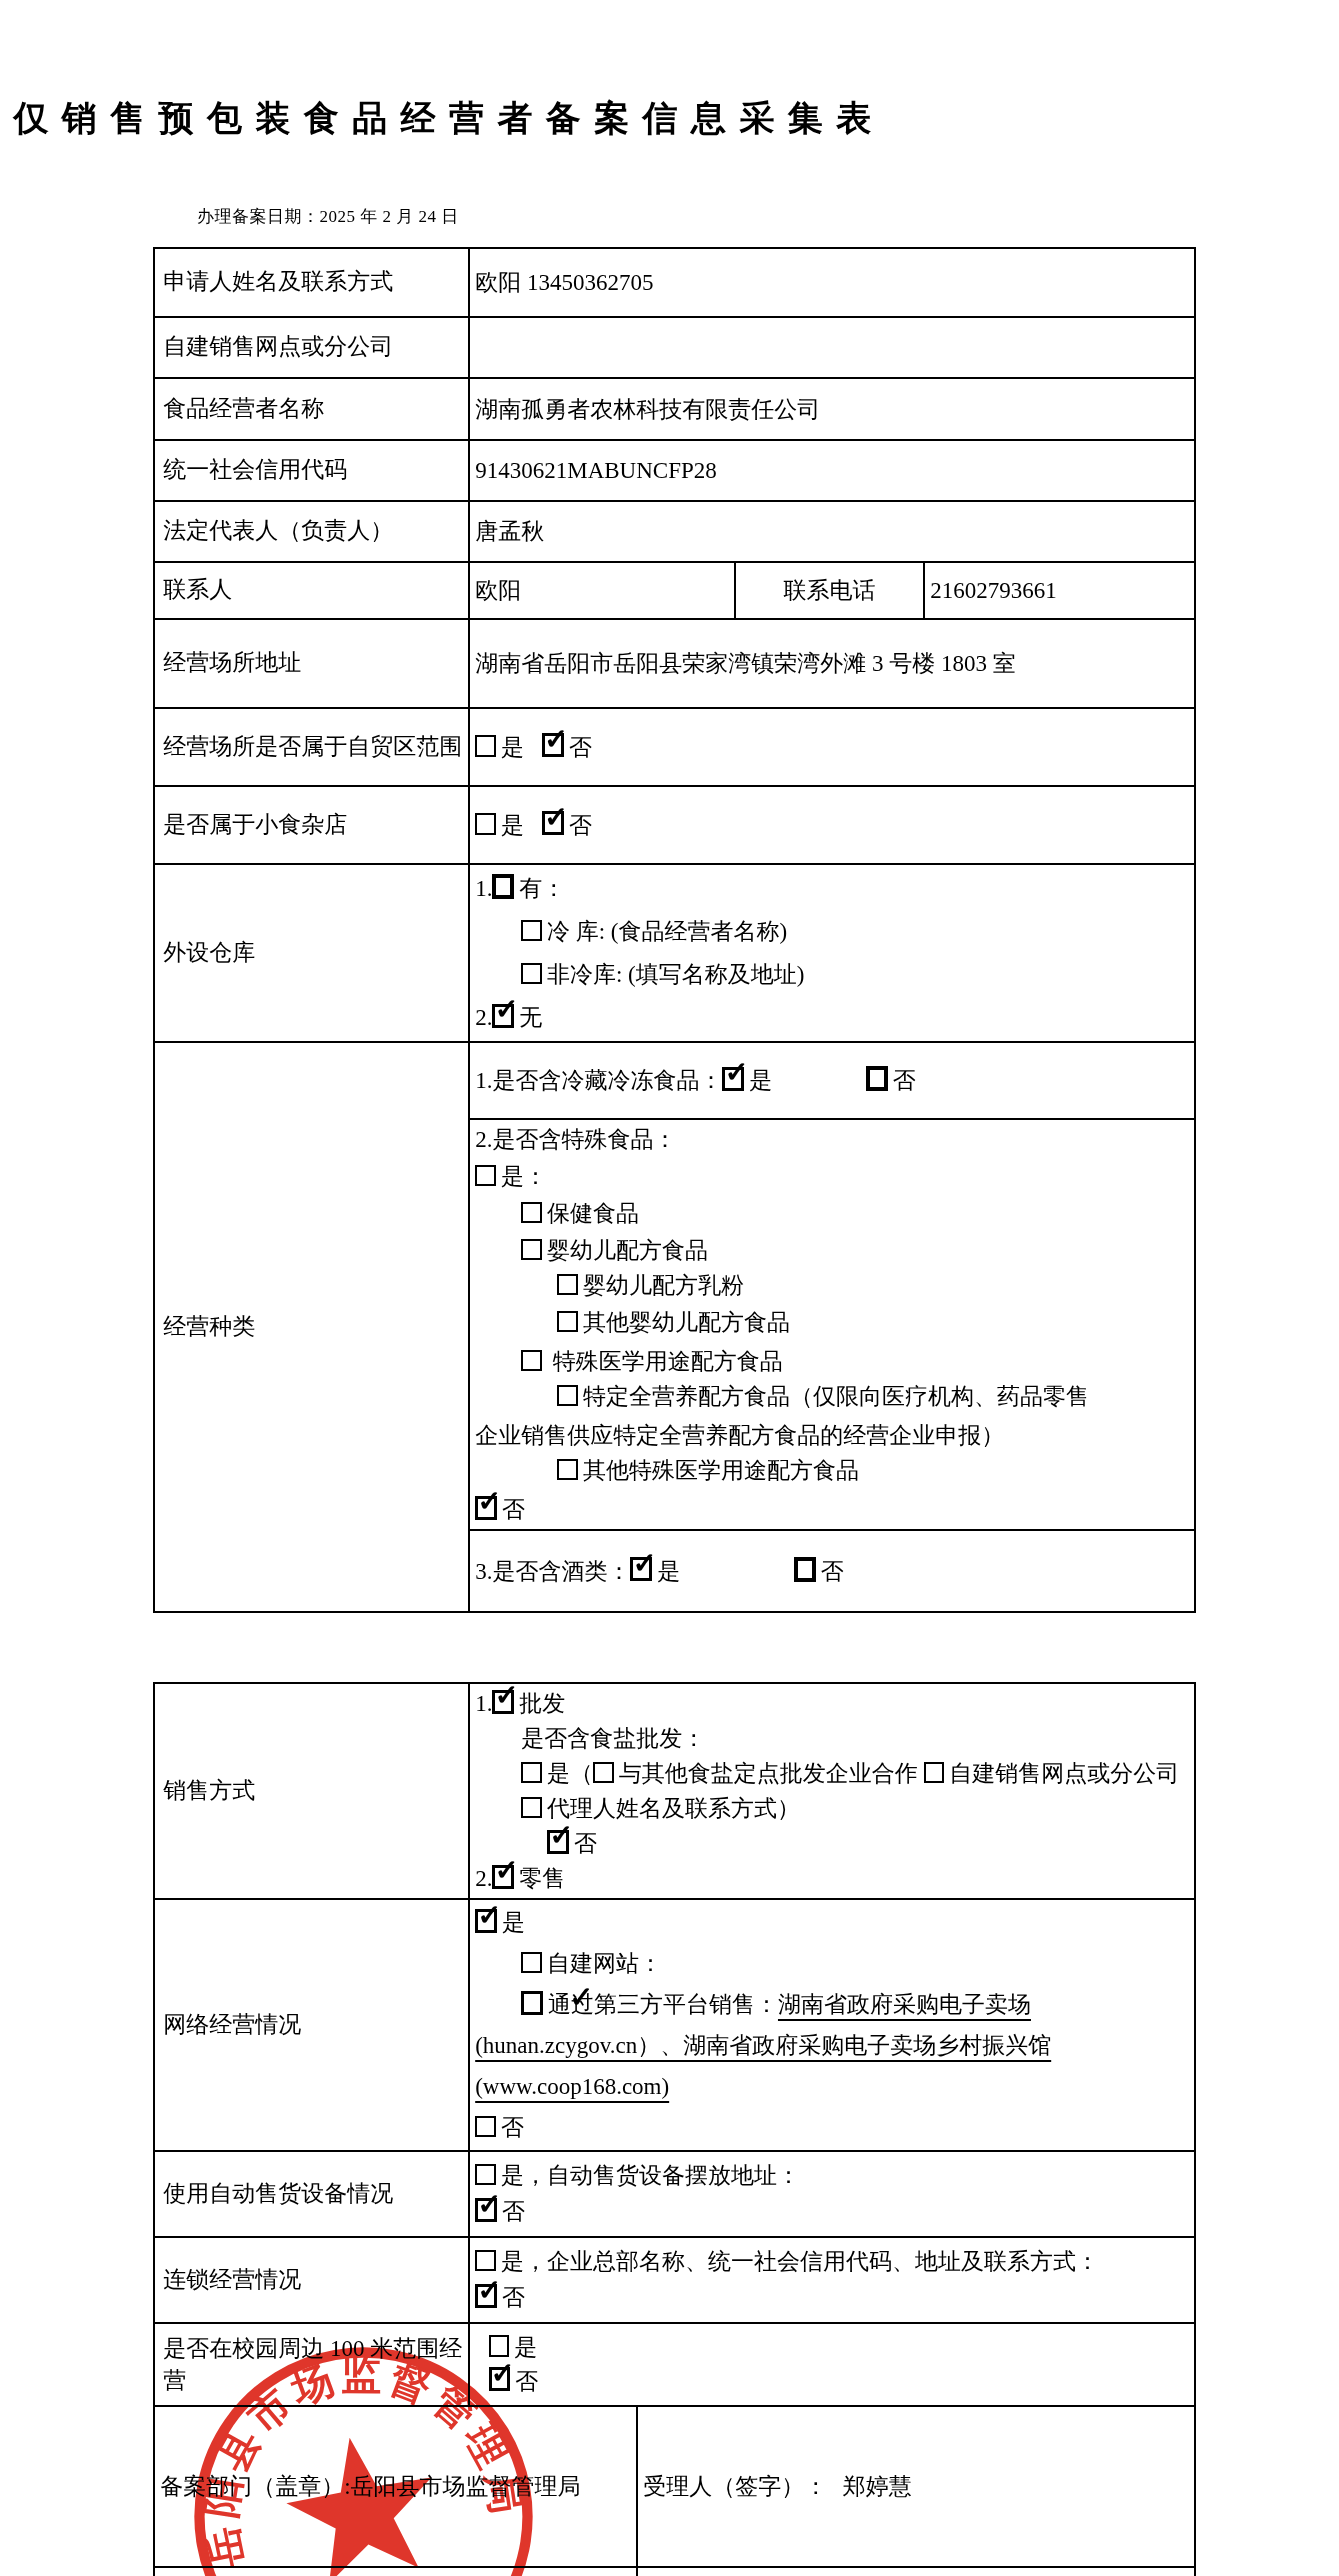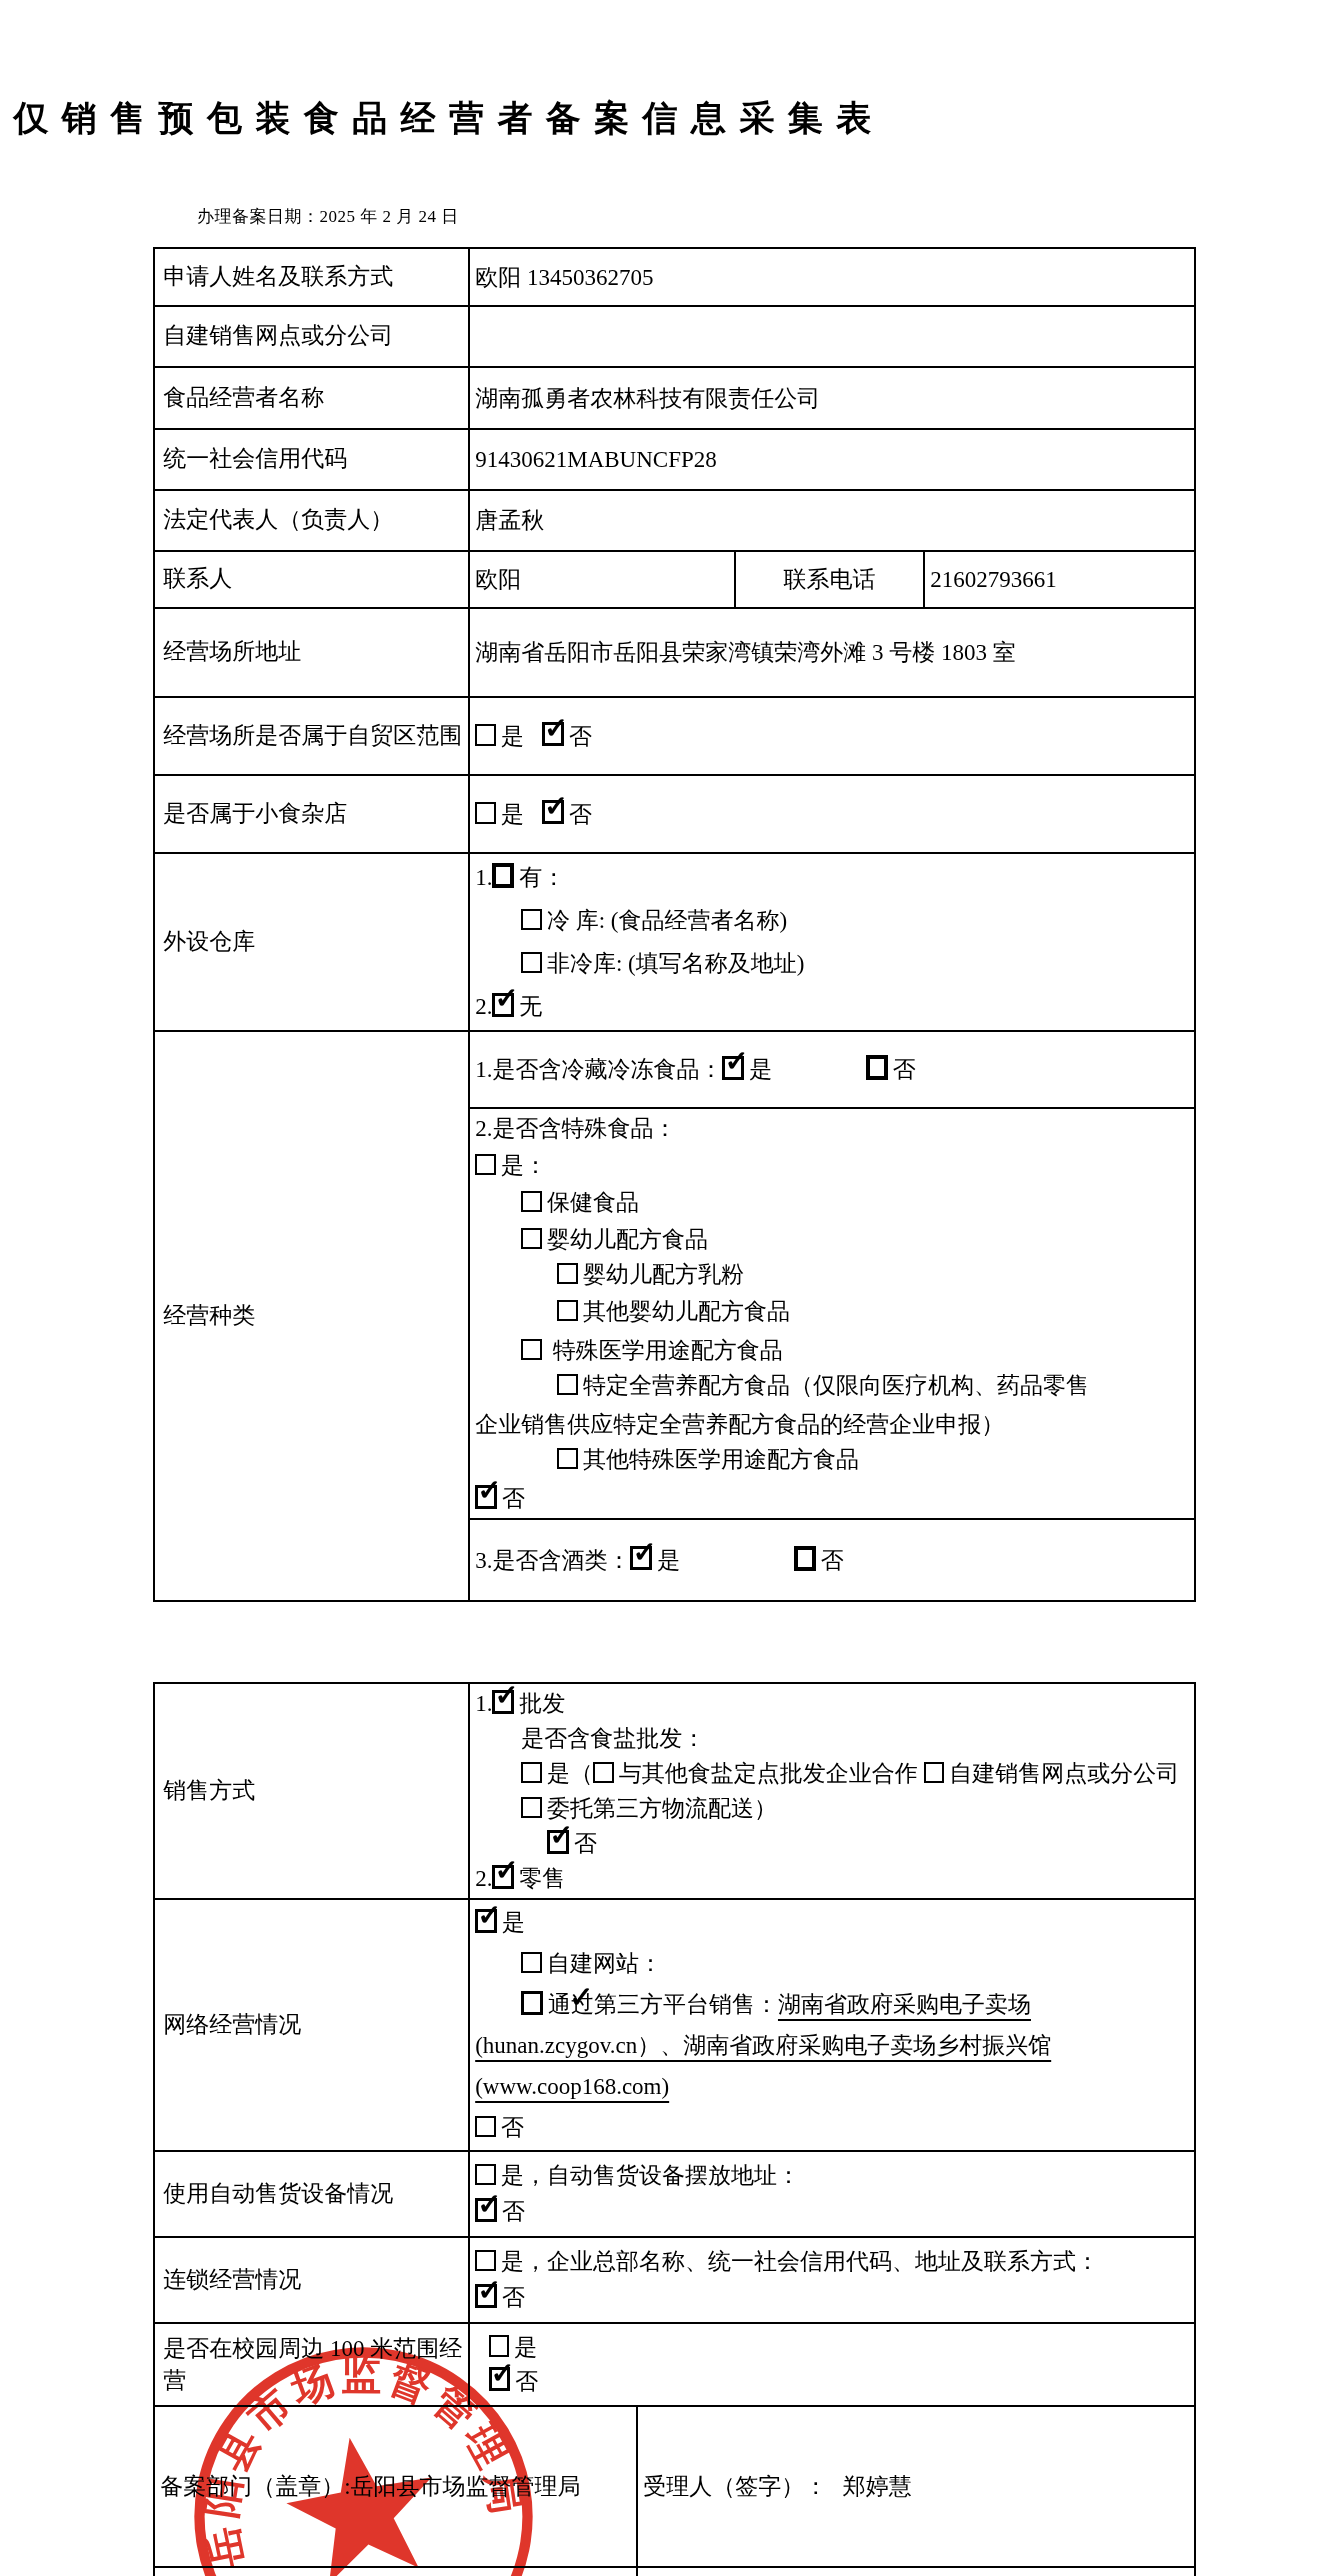--- a/index.html
+++ b/index.html
@@ -50,21 +50,21 @@
 
 <table id="t1">
   <colgroup>
       <col style="width:315px">
       <col style="width:266px">
       <col style="width:189px">
       <col style="width:271px">
     </colgroup>
 
   <tbody>
-      <tr style="height:58px">
+      <tr style="height:69px">
     <td class="lbl">申请人姓名及联系方式</td>
     <td colspan="3">欧阳 13450362705</td>
   </tr>
 
   <tr style="height:61px">
     <td class="lbl">自建销售网点或分公司</td>
     <td colspan="3"></td>
   </tr>
 
   <tr style="height:62px">
@@ -170,21 +170,21 @@
 
   <tbody>
       <tr style="height:210px" class="r-sales">
     <td class="lbl">销售方式</td>
     <td colspan="2">
       <div class="ln">
         <span>1.</span><span class="cb c"></span><span>批发</span>
       </div>
       <div class="ln i1"><span>是否含食盐批发：</span></div>
       <div class="ln i1">
-        <span class="cb"></span><span>是（</span><span class="cb"></span><span>与其他食盐定点批发企业合作 </span><span class="cb"></span><span>自建销售网点或分公司</span><span class="cb"></span><span>委托第三方物流配送）</span>
+        <span class="cb"></span><span>是（</span><span class="cb"></span><span>与其他食盐定点批发企业合作 </span><span class="cb"></span><span>自建销售网点或分公司</span><span class="cb"></span><span>代理人姓名及联系方式）</span>
       </div>
       <div class="ln" style="padding-left:72px">
         <span class="cb c"></span><span>否</span>
       </div>
       <div class="ln">
         <span>2.</span><span class="cb c"></span><span>零售</span>
       </div>
     </td>
   </tr>
 

